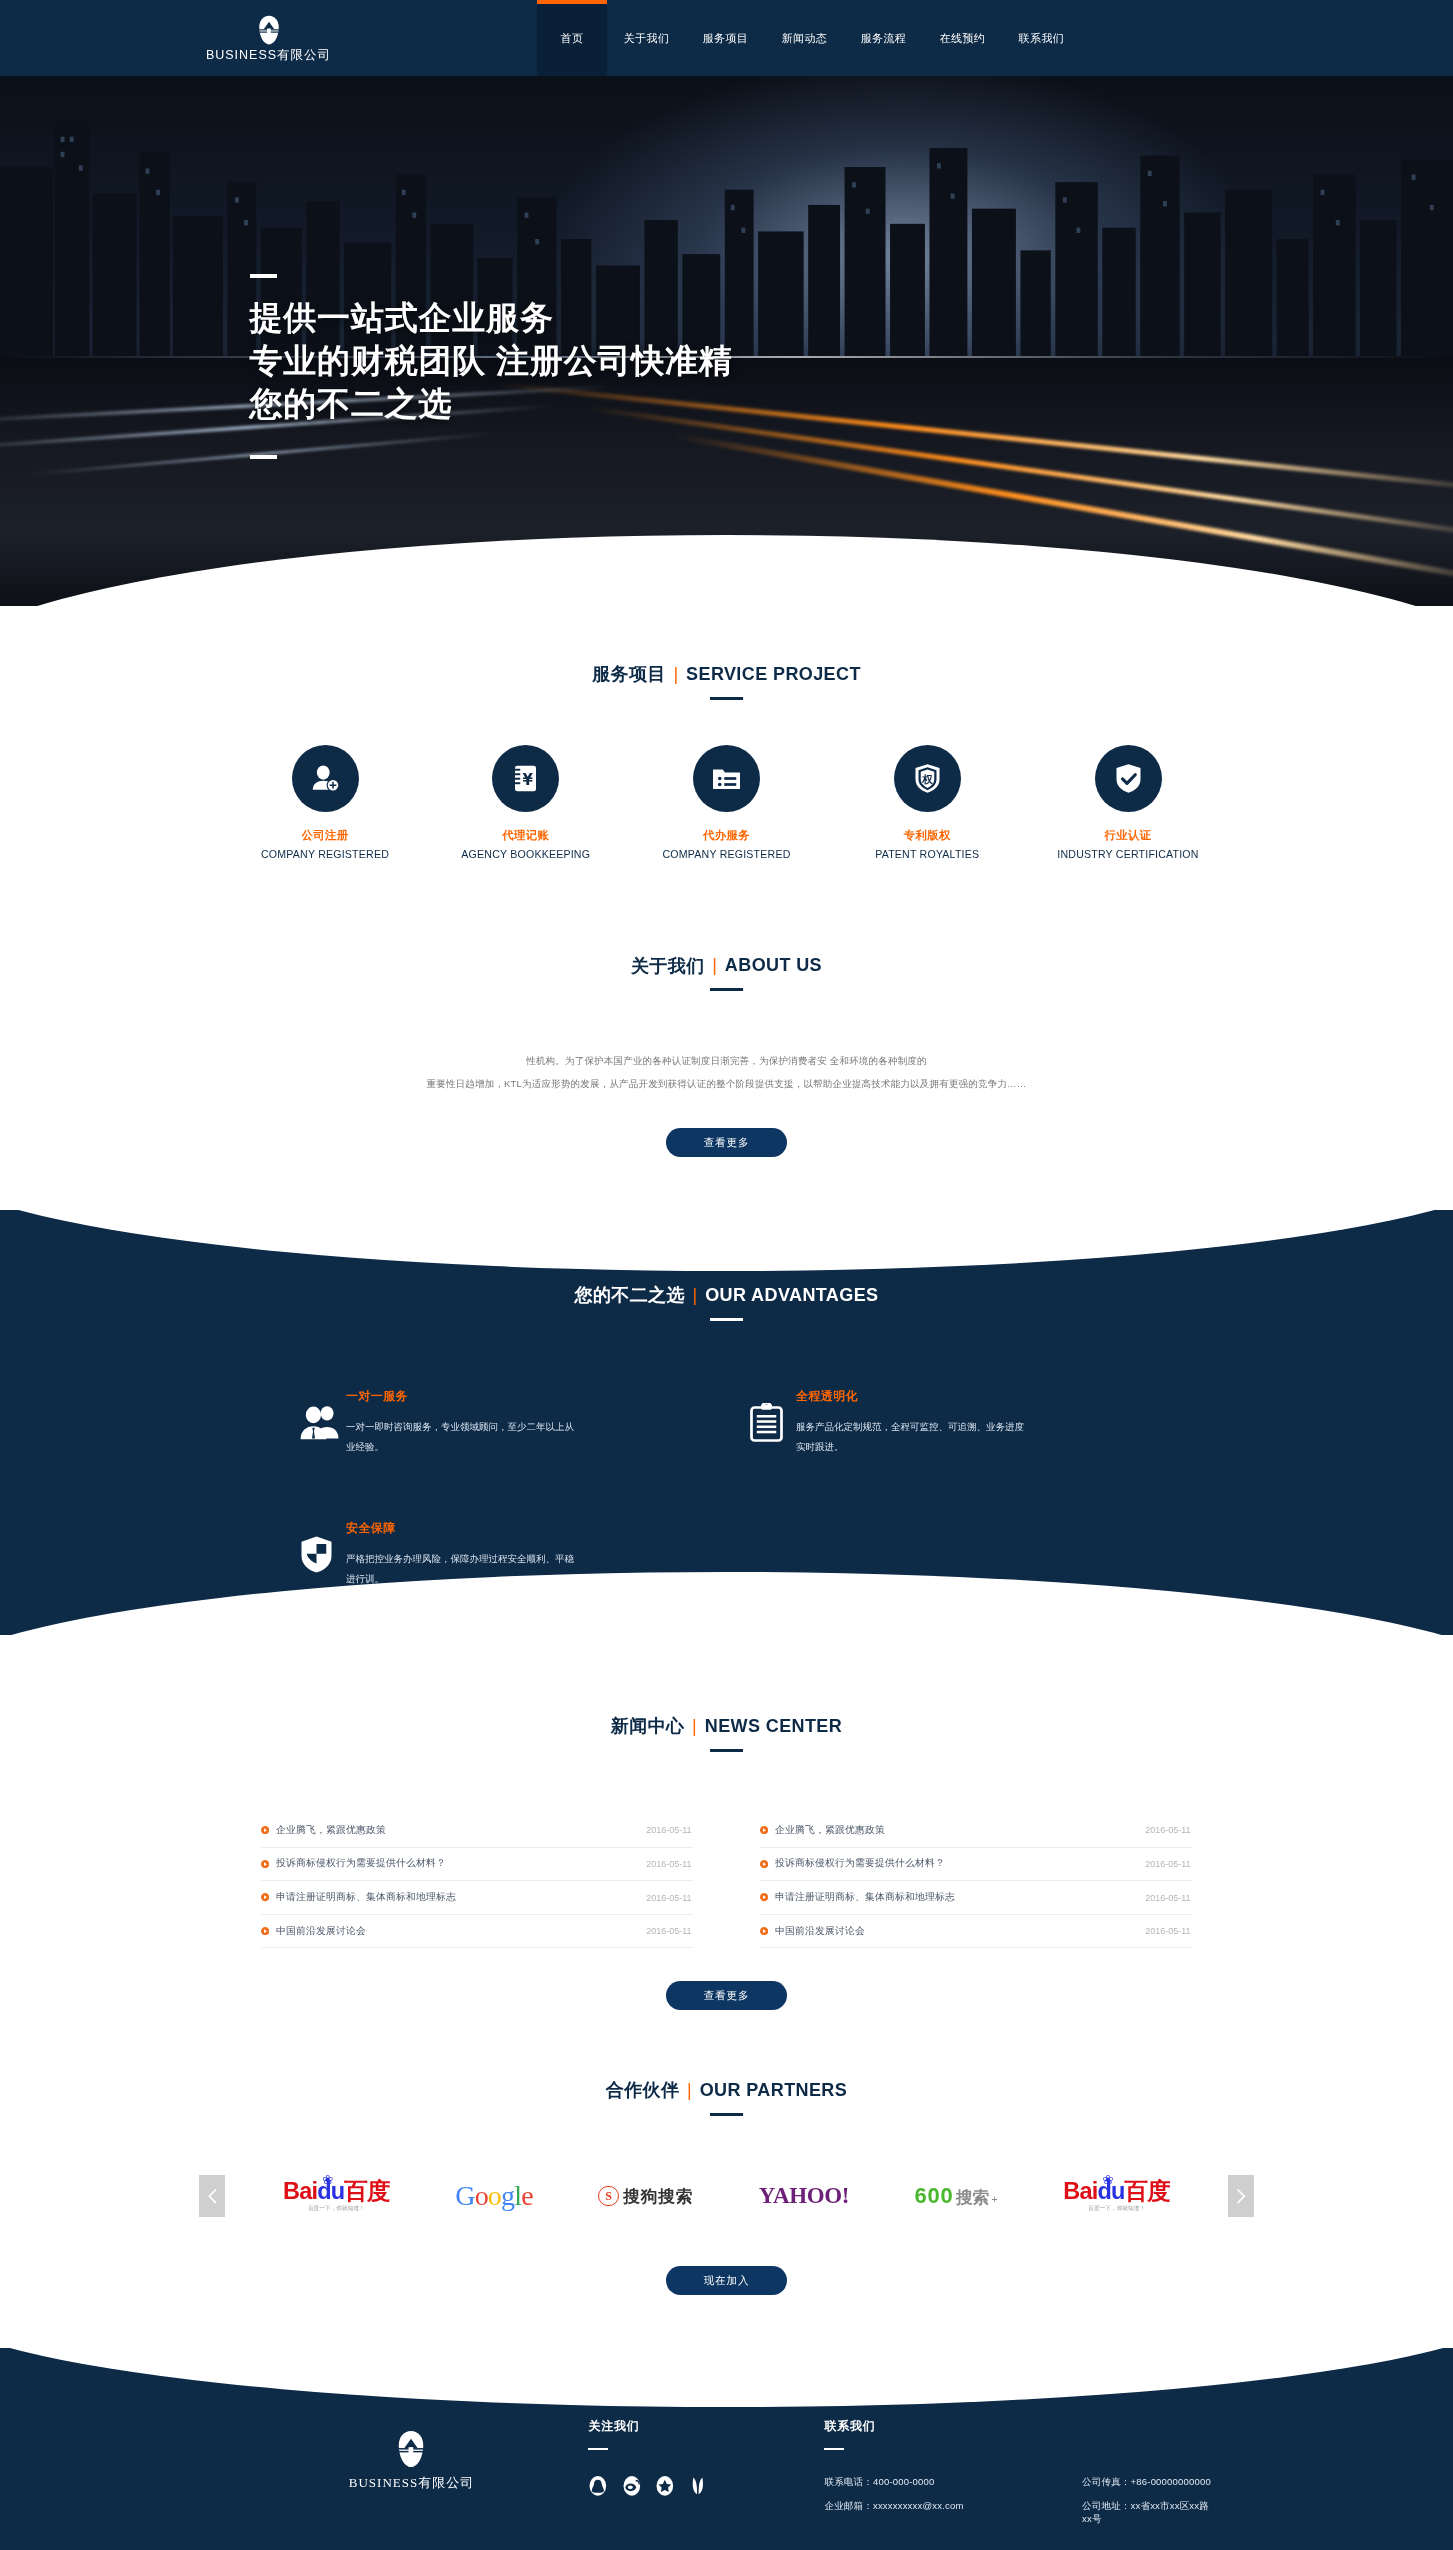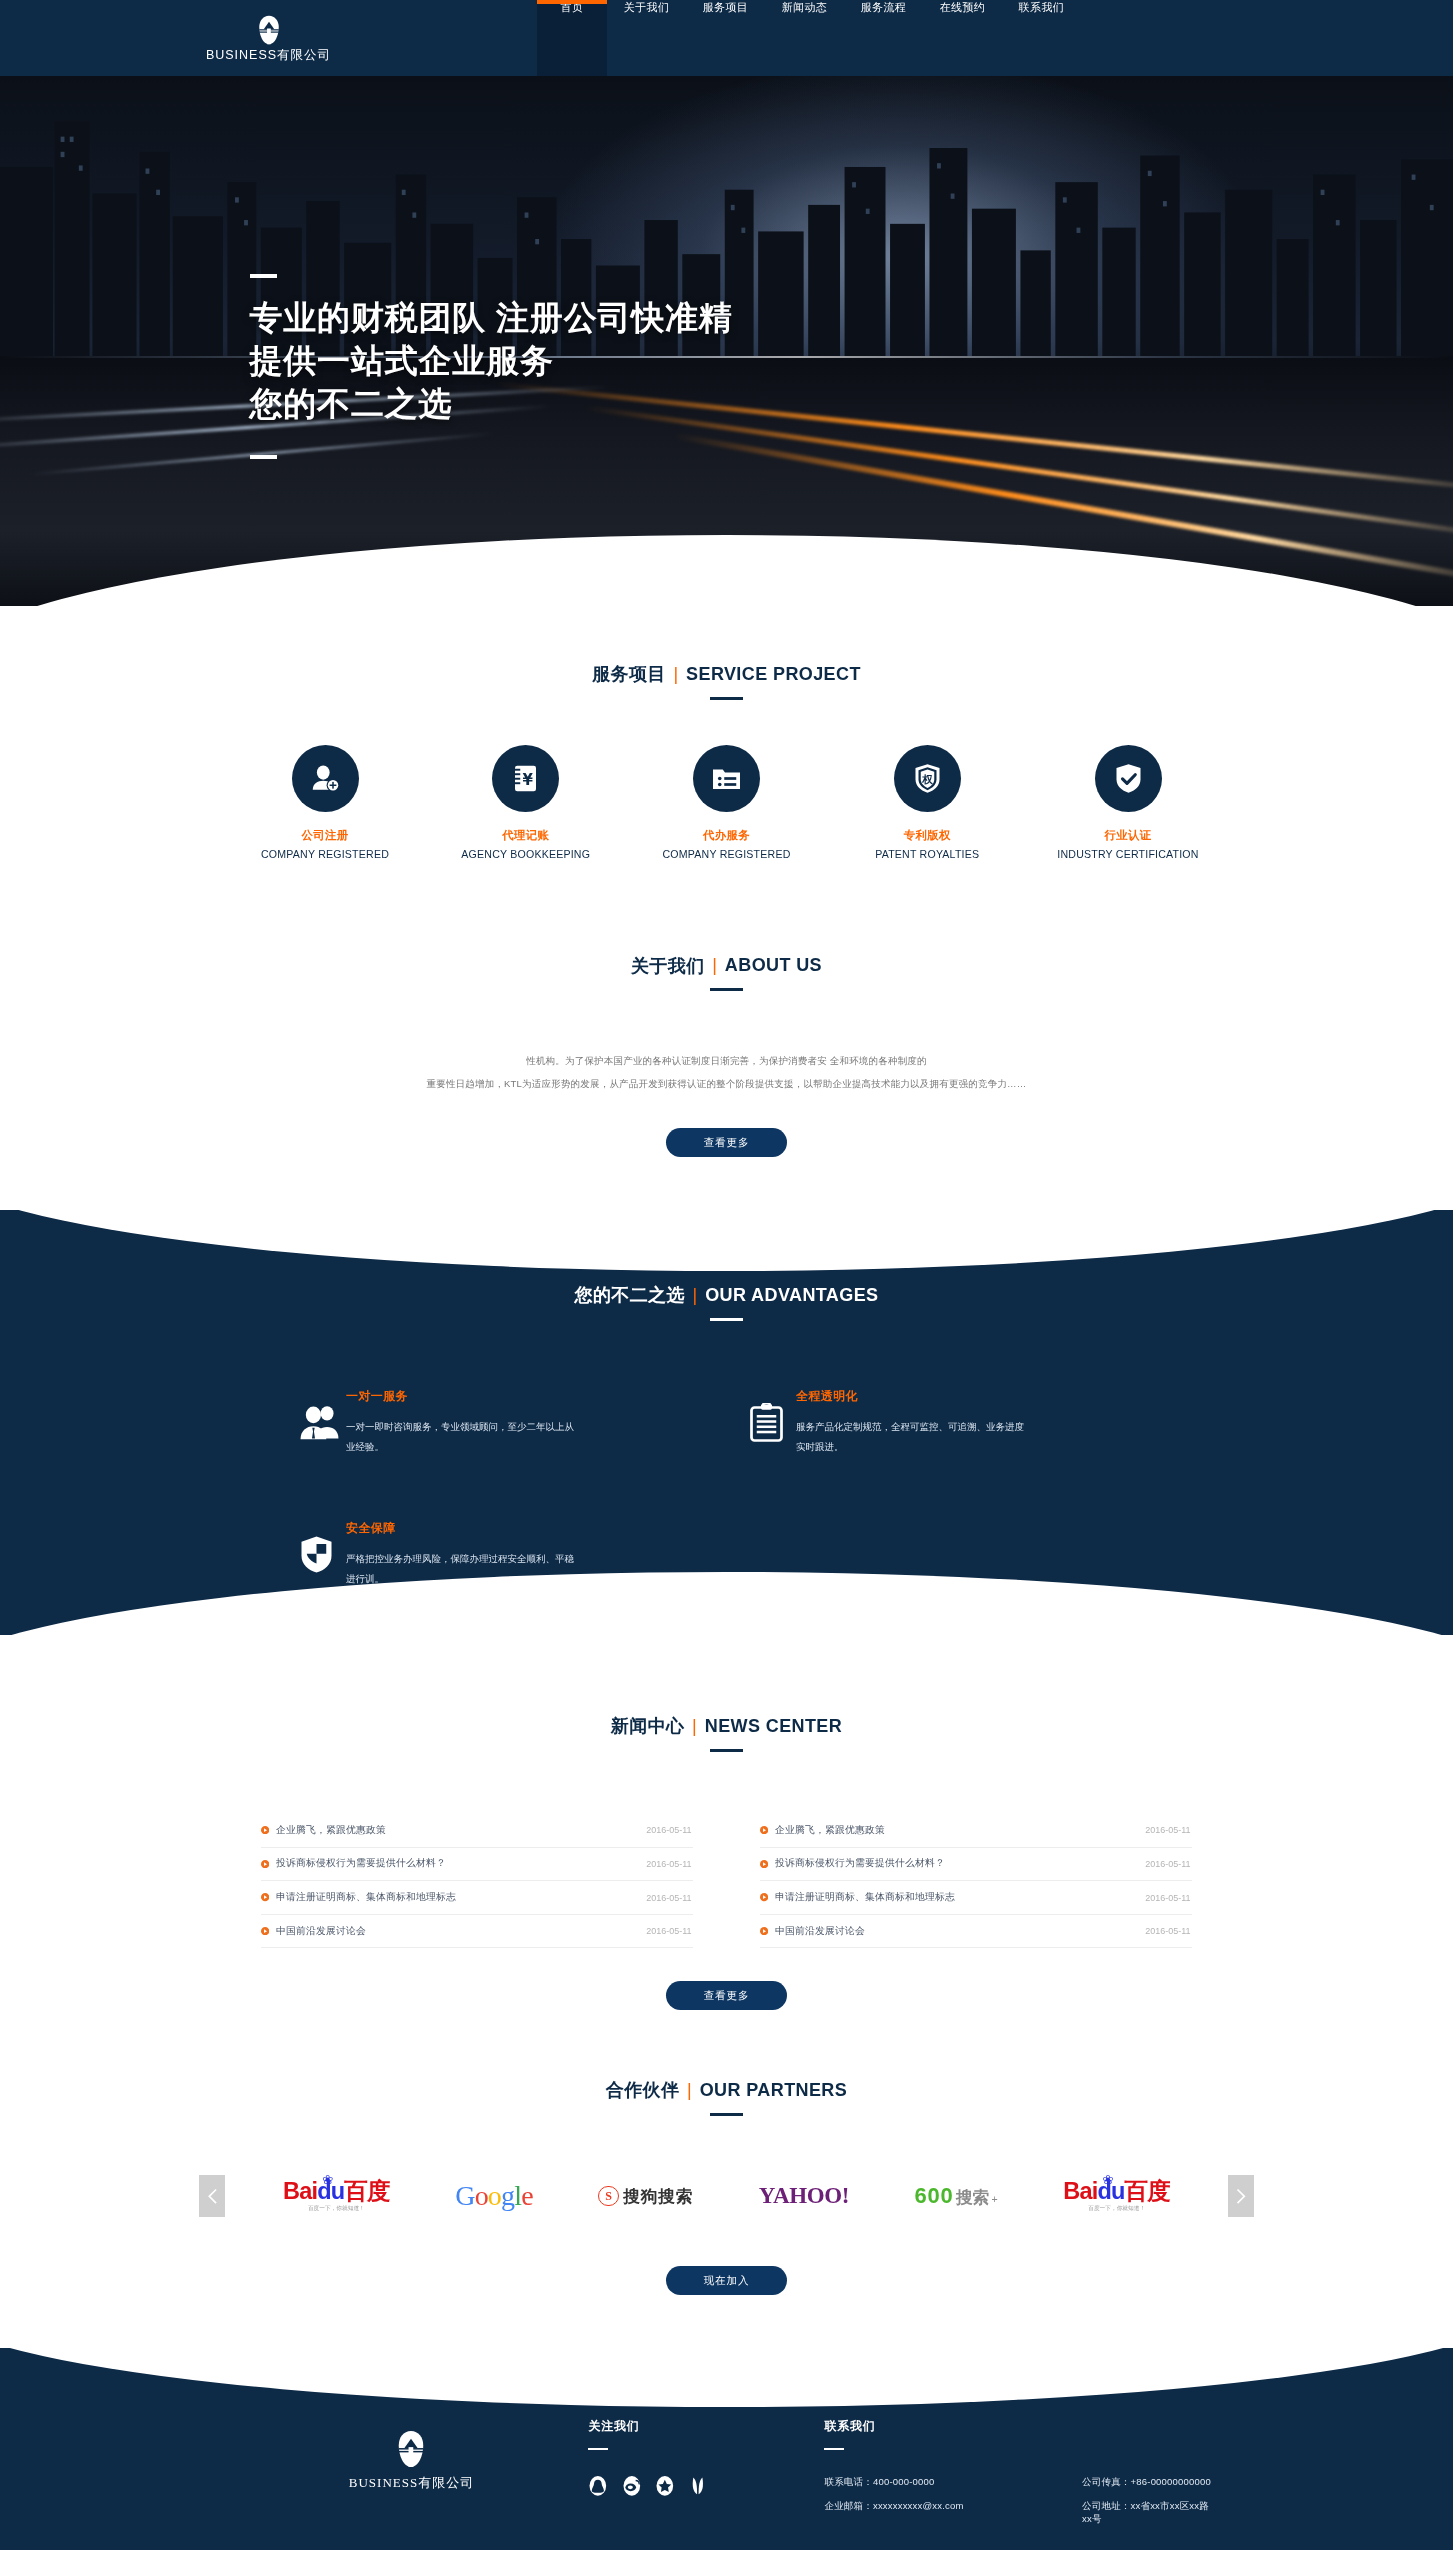--- a/index.html
+++ b/index.html
@@ -35,21 +35,21 @@
     font-size:12.5px;
     font-weight:normal;
     letter-spacing:1px;
     margin-top:2.3px;
     white-space:nowrap;
   }
   .nav { display:flex; align-items:stretch; }
   .nav-item {
     position:relative;
     display:flex;
-    align-items:flex-start;
+    align-items:center;
     justify-content:center;
     color:#ffffff;
     font-size:11px;
     padding:0 16.7px;
     min-width:70px;
     cursor:pointer;
     letter-spacing:0.4px;
   }
   .nav-item.active { background:#0a2039; }
   .nav-item.active::before {
@@ -356,22 +356,22 @@
       <div class="trail o" style="left:34%;right:-4%;top:79px;height:4.5px;transform:rotate(6deg);"></div>
       <div class="trail o" style="left:40%;right:-4%;top:114px;height:5.3px;transform:rotate(8deg);"></div>
       <div class="trail o" style="left:46%;right:-4%;top:150px;height:6px;transform:rotate(10deg);"></div>
       <div class="trail w" style="left:-4%;right:58%;top:47px;height:3px;transform:rotate(-3deg);"></div>
       <div class="trail w" style="left:-4%;right:62%;top:70px;height:3px;transform:rotate(-4deg);"></div>
       <div class="trail w" style="left:2%;right:66%;top:97px;height:2.3px;transform:rotate(-5deg);"></div>
     </div>
     <div class="hero-inner">
       <div class="hero-dash"></div>
       <div class="hero-h1">
+        <div>提供一站式企业服务</div>
         <div>专业的财税团队  注册公司快准精</div>
-        <div>提供一站式企业服务</div>
         <div>您的不二之选</div>
       </div>
       <div class="hero-dash bottom"></div>
     </div>
     <div class="hero-arc"></div>
   </div>
 
   <div class="services">
     <div class="sec-title">
       <div class="t">

